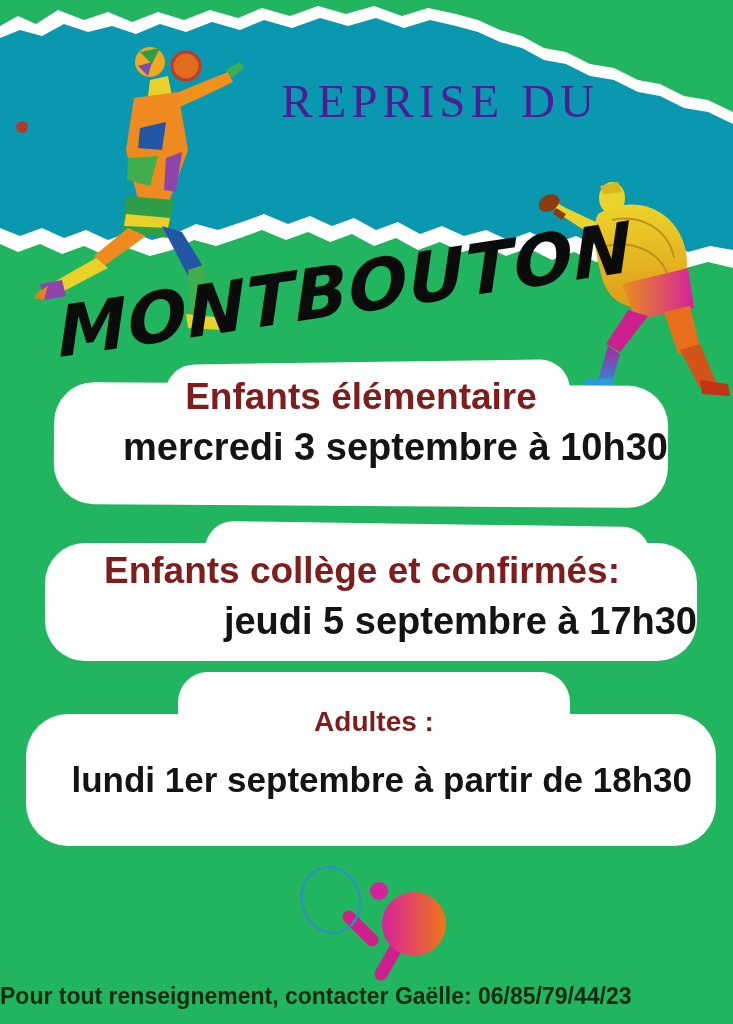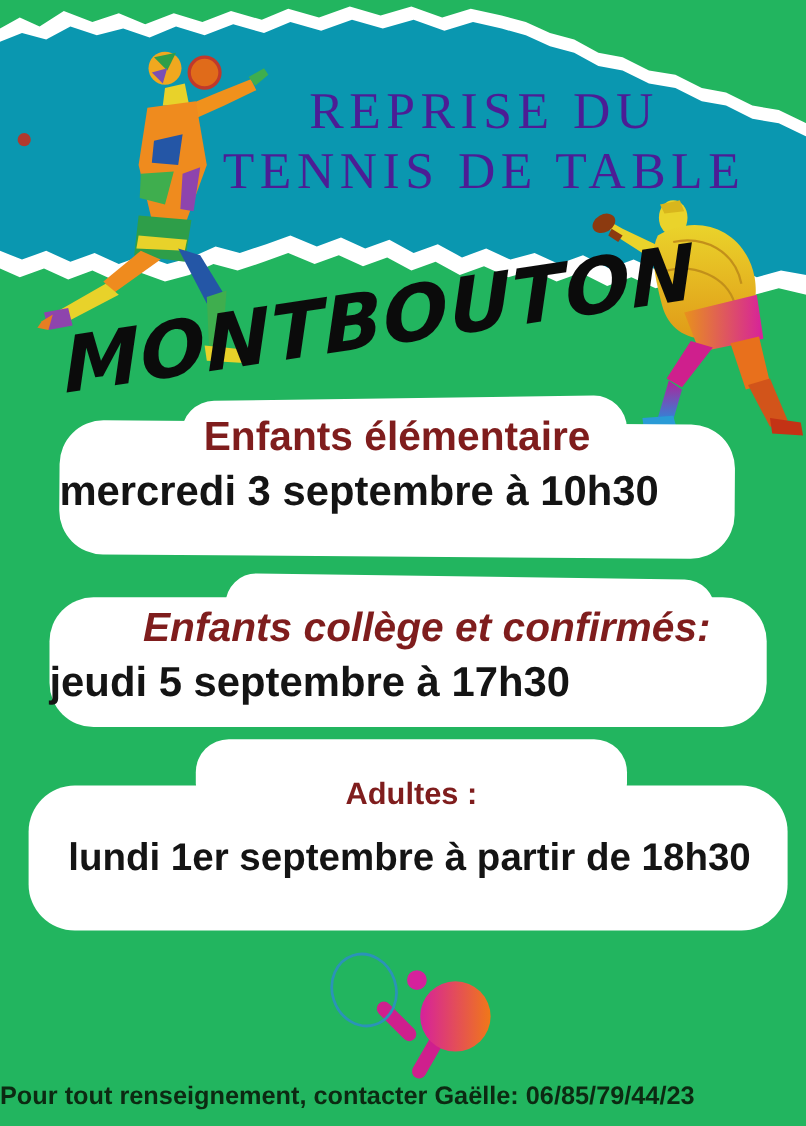--- a/index.html
+++ b/index.html
@@ -22,38 +22,38 @@
     font-size:70px;letter-spacing:1px;white-space:nowrap;
     transform:rotate(-8.5deg) skewX(-6deg);transform-origin:center;
   }
   .card{position:absolute;left:0;top:0;width:733px;height:0;z-index:1;}
   .card .tab,.card .body{position:absolute;background:#ffffff;}
   .card .line1{
     position:absolute;z-index:3;text-align:center;white-space:nowrap;
     color:#7f1d1d;font-weight:700;
   }
   .card .line2{
-    position:absolute;z-index:3;text-align:left;white-space:nowrap;
+    position:absolute;z-index:3;text-align:right;white-space:nowrap;
     color:#141414;font-weight:700;
   }
   
   .c1 .tab{left:165px;top:362px;width:405px;height:70px;border-radius:30px;transform:rotate(-0.8deg);}
   .c1 .body{left:54px;top:384px;width:614px;height:122px;border-radius:40px;transform:rotate(0.4deg);}
   .c1 .line1{left:54px;top:376px;width:614px;font-size:37px;}
   .c1 .line2{left:54px;top:426px;width:614px;font-size:38px;}
   
   .c2 .tab{left:205px;top:524px;width:445px;height:60px;border-radius:28px;transform:rotate(0.8deg);}
   .c2 .body{left:45px;top:543px;width:652px;height:118px;border-radius:40px;}
-  .c2 .line1{left:62px;top:550px;width:652px;font-size:37px;font-style:italic;}
+  .c2 .line1{left:36px;top:550px;width:652px;font-size:37px;}
   .c2 .line2{left:45px;top:600px;width:652px;font-size:38px;}
   
   .c3 .tab{left:178px;top:672px;width:392px;height:70px;border-radius:30px;}
   .c3 .body{left:26px;top:714px;width:690px;height:132px;border-radius:42px;}
   .c3 .line1{left:178px;top:706px;width:392px;font-size:28px;}
-  .c3 .line2{left:26px;top:760px;width:666px;font-size:35px;padding-left:36px;}
+  .c3 .line2{left:26px;top:760px;width:666px;font-size:35px;}
   .footer{
     position:absolute;left:0;top:983px;width:606px;z-index:2;
     text-align:center;color:#0c2a12;font-weight:700;font-size:23px;
     white-space:nowrap;letter-spacing:0px;
   }
 </style>
 </head>
 <body>
 
 <div class="poster">
@@ -130,21 +130,20 @@
       <line x1="349" y1="917" x2="372" y2="940" stroke="#cf1f8d" stroke-width="13" stroke-linecap="round"></line>
       <ellipse cx="331" cy="900" rx="29" ry="33" fill="none" stroke="#2b93b8" stroke-width="2.5" transform="rotate(-18 331 900)"></ellipse>
       <circle cx="379" cy="891" r="9" fill="#d6219c"></circle>
       <line x1="396" y1="948" x2="381" y2="974" stroke="#cf1f8d" stroke-width="13" stroke-linecap="round"></line>
       <circle cx="414" cy="924" r="32" fill="url(#padG)"></circle>
     </g>
   </svg>
 
   <div class="title">
     <div>REPRISE DU</div>
-    <div>TENNIS DE TABLE</div>
   </div>
 
   <div class="club">MONTBOUTON</div>
 
   <div class="card c1">
     <div class="tab"></div>
     <div class="body"></div>
     <div class="line1">Enfants élémentaire</div>
     <div class="line2">mercredi 3 septembre à 10h30</div>
   </div>

